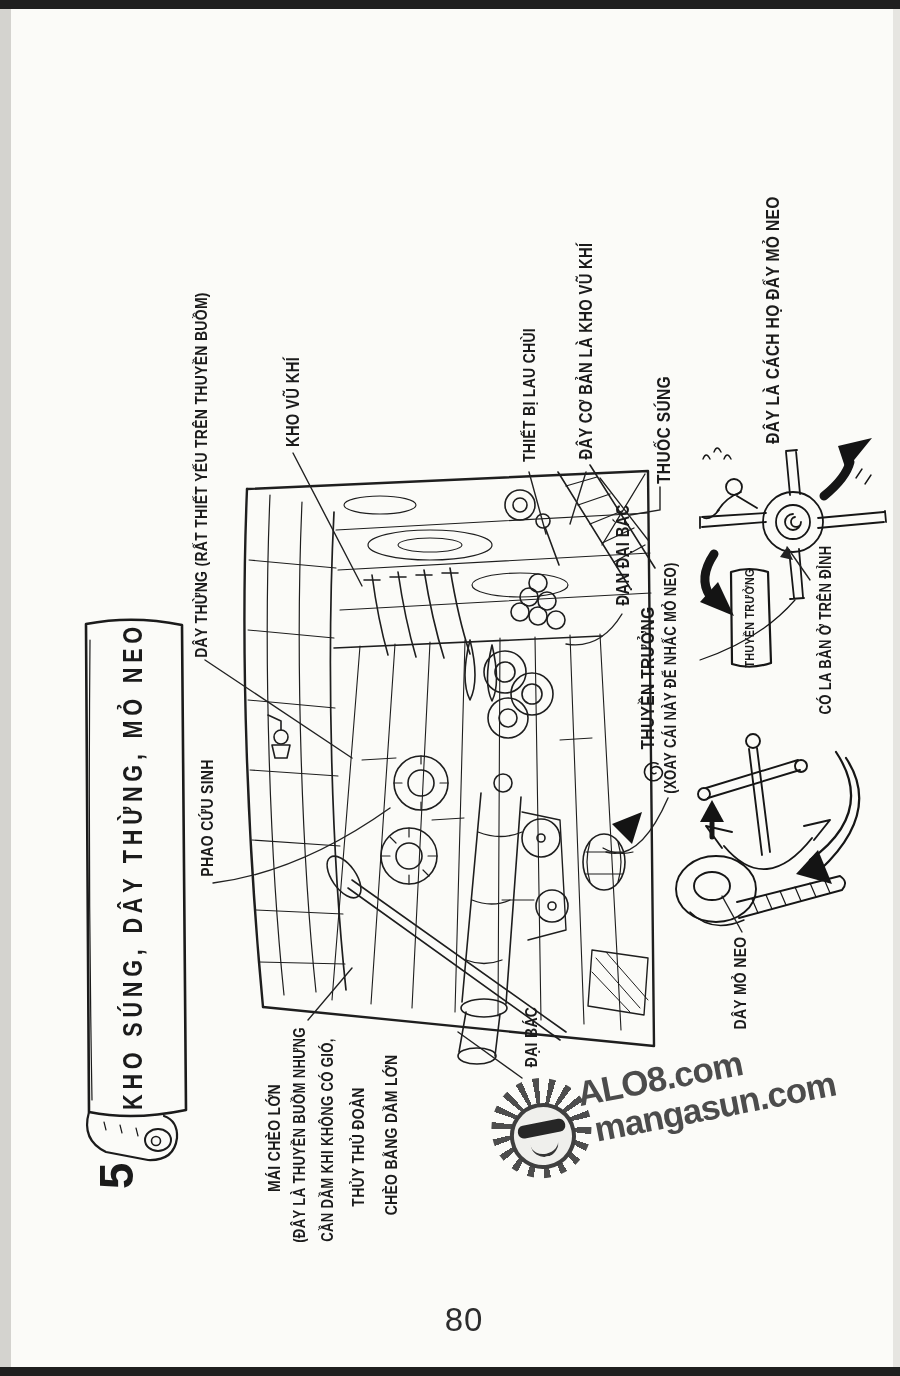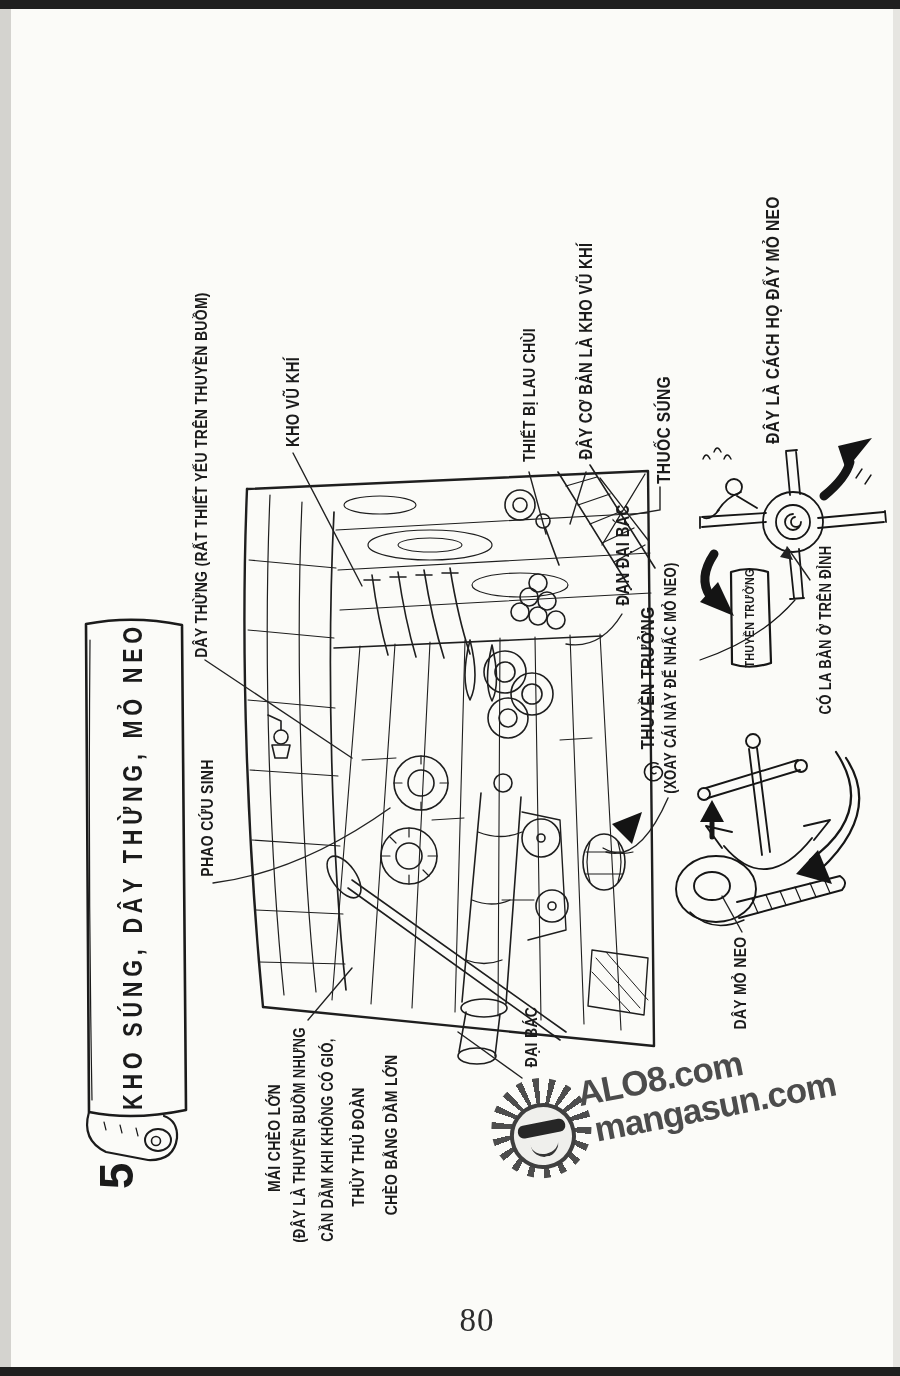--- a/index.html
+++ b/index.html
@@ -40,22 +40,22 @@
   #lbl-oar-3{left:328px;top:1140px;font-size:16px;}
   #lbl-oar-4{left:358px;top:1147px;font-size:17px;}
   #lbl-oar-5{left:391px;top:1135px;font-size:17px;}
 
   #banner-title{left:133px;top:866px;font-size:27px;letter-spacing:6px;transform:translate(-50%,-50%) rotate(-90deg) scaleX(0.8);}
   #chapter-number{
     position:absolute;left:116px;top:1176px;font-size:48px;font-weight:800;
     transform:translate(-50%,-50%) rotate(-90deg);letter-spacing:0;
   }
   #page-number{
-    position:absolute;left:477px;top:1320px;transform:translate(-50%,-50%);
-    font-size:33px;color:#2d2d2d;letter-spacing:1px;font-family:Liberation Serif, serif;
+    position:absolute;left:464px;top:1320px;transform:translate(-50%,-50%);
+    font-size:33px;color:#2d2d2d;letter-spacing:1px;
   }
 
   
   #watermark{position:absolute;left:492px;top:1072px;width:300px;height:130px;
     transform:rotate(-11deg);transform-origin:40px 60px;}
   #wm-sun{position:absolute;left:0;top:8px;width:100px;height:100px;border-radius:50%;
     background:repeating-conic-gradient(#4d4d4d 0deg 8deg,rgba(0,0,0,0) 8deg 20deg);}
   #wm-sun-face{position:absolute;left:17px;top:25px;width:66px;height:66px;border-radius:50%;
     background:#efefec;border:4px solid #3f3f3f;box-sizing:border-box;}
   #wm-sun-glasses{position:absolute;left:26px;top:44px;width:48px;height:13px;border-radius:6px;

